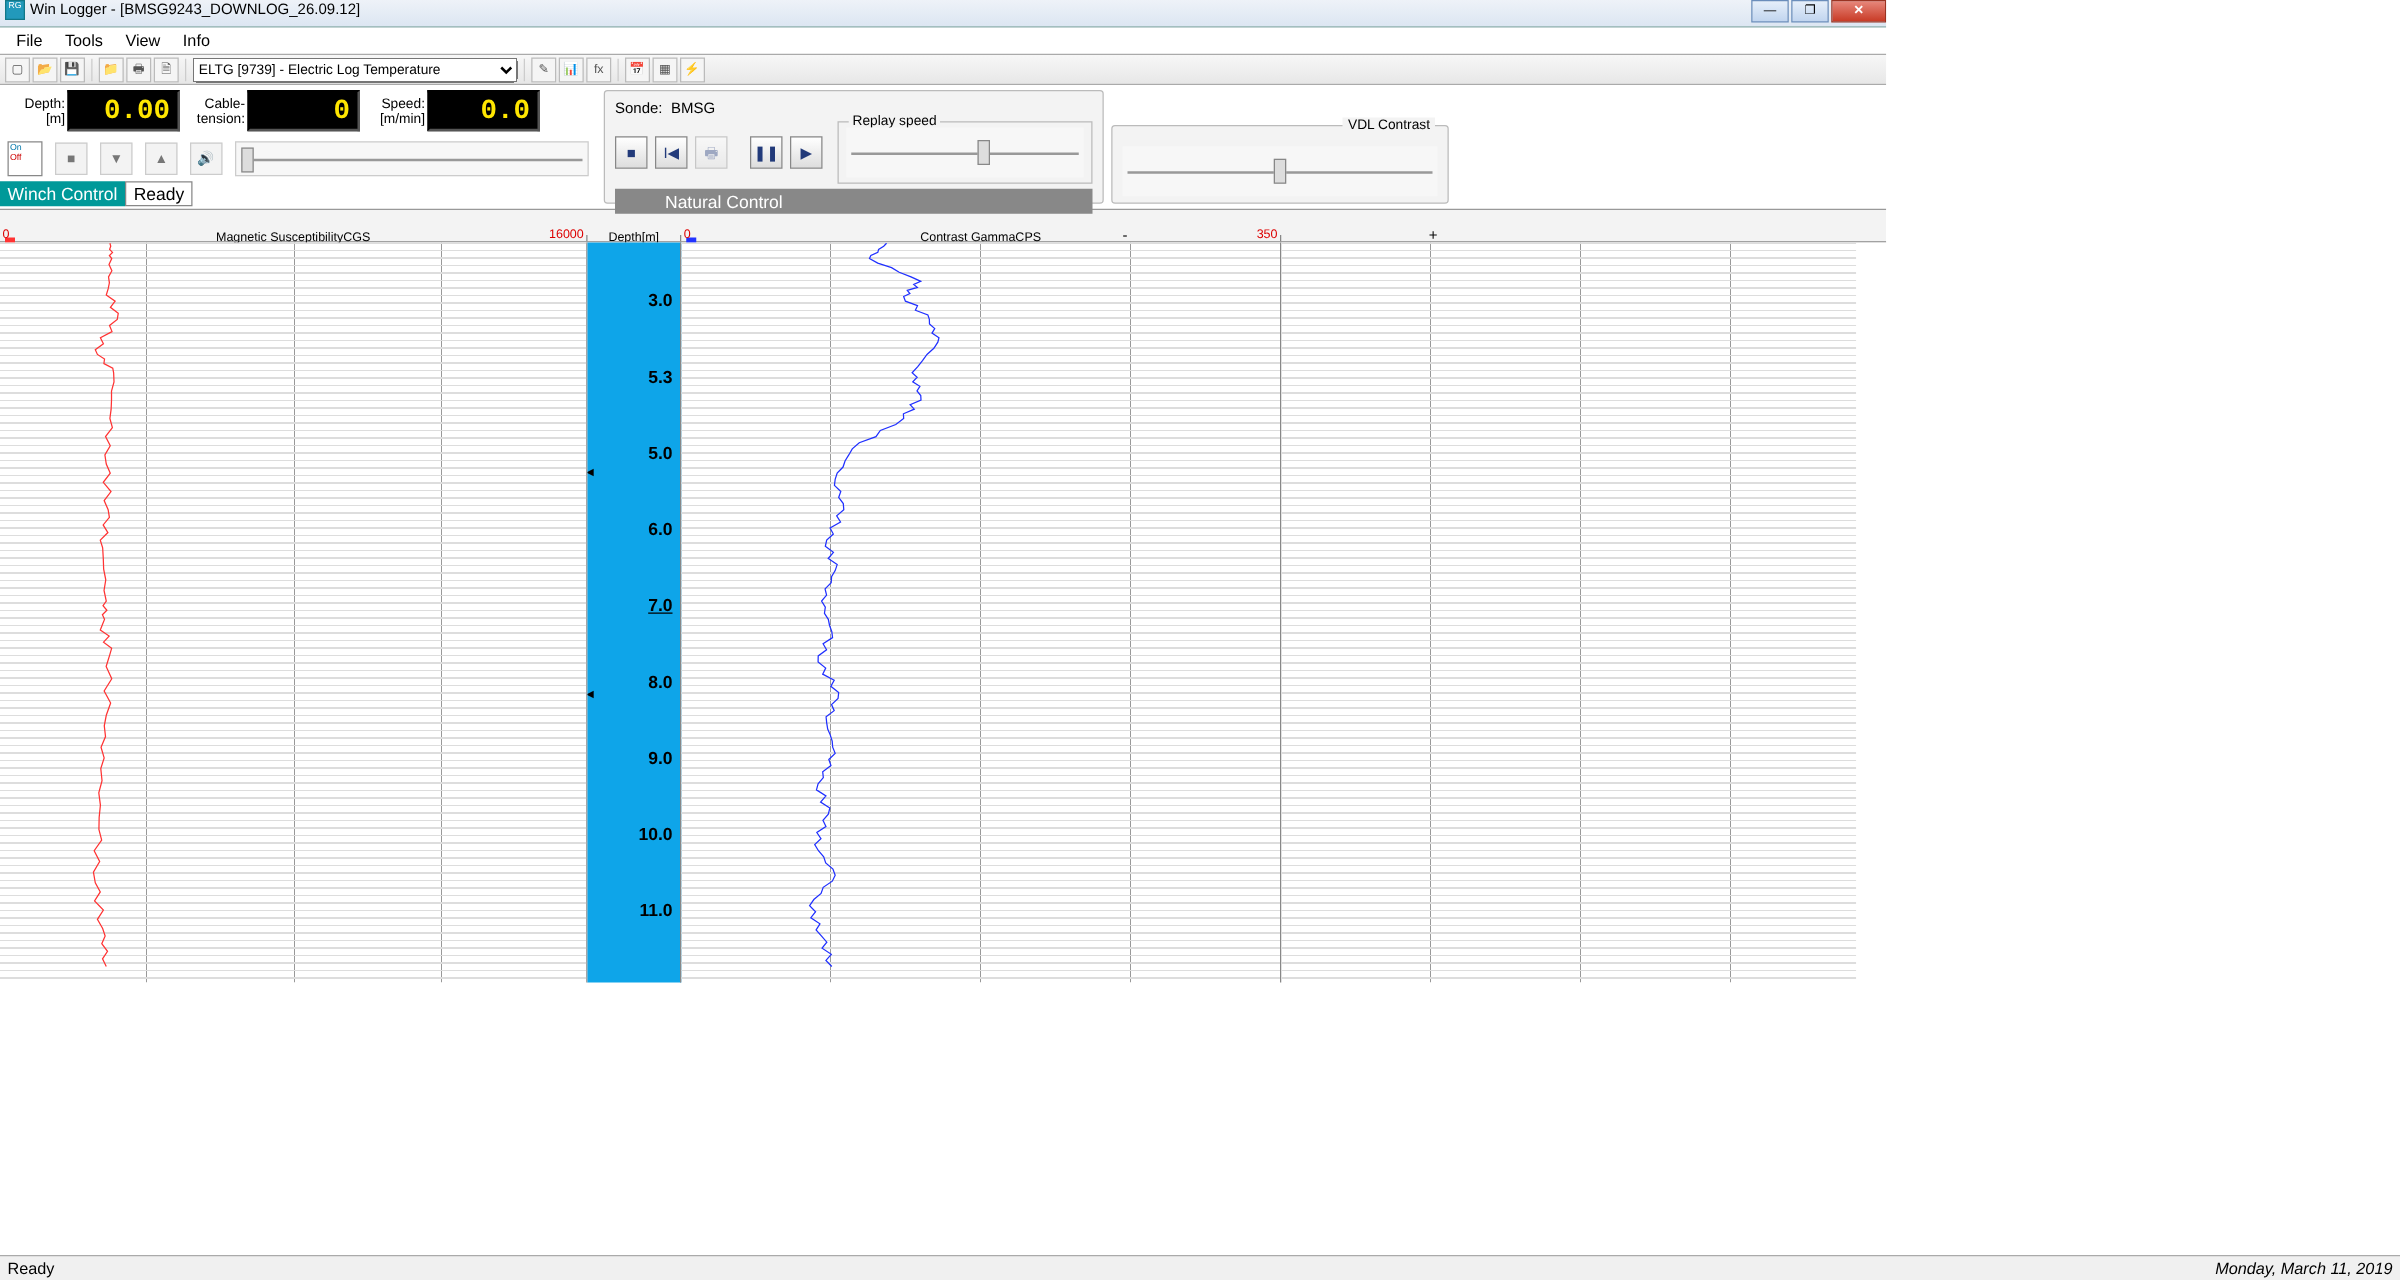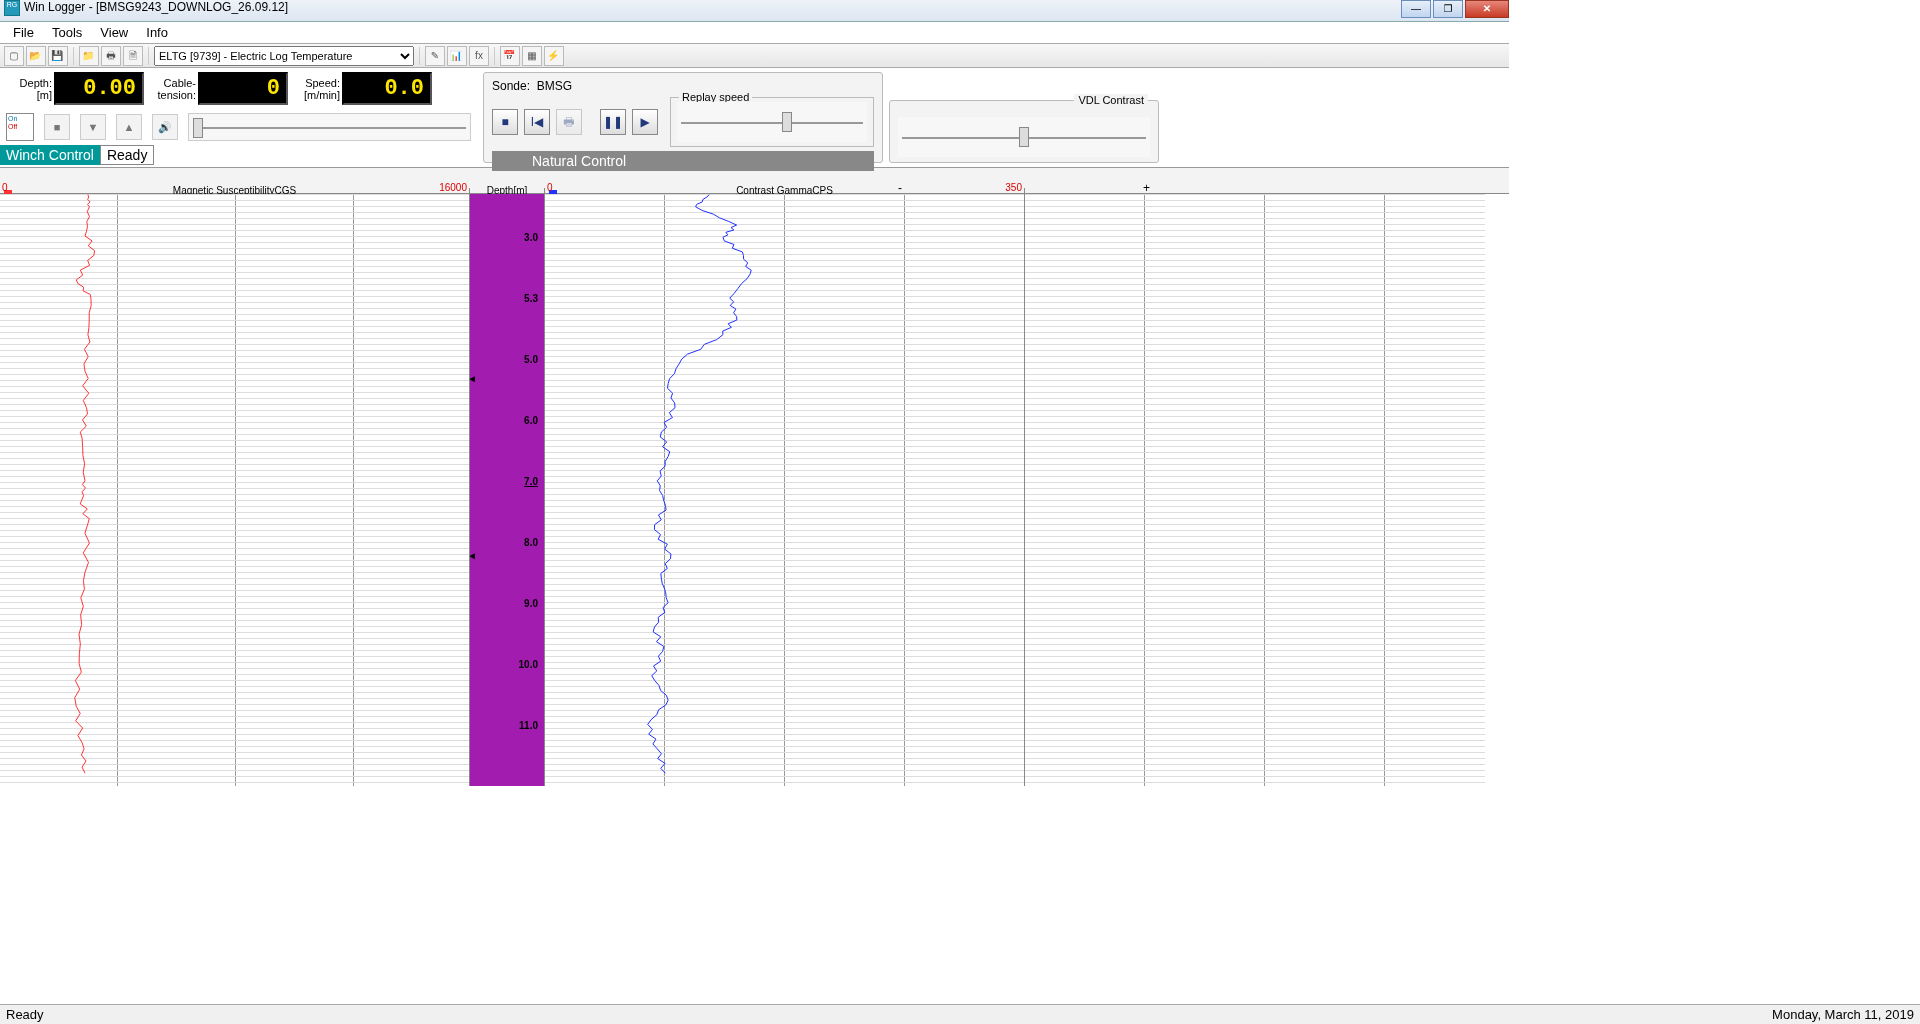--- a/index.html
+++ b/index.html
@@ -67,29 +67,29 @@
 
 
 .tracks { display:flex; height:592px; position:relative; background:#fff; }
 .track { border-right:1px solid #888; position:relative; overflow:hidden; }
 .grid-dots { position:absolute; inset:0; background:
   repeating-linear-gradient(to bottom, #ddd 0 1px, transparent 1px 6px),
   repeating-linear-gradient(to right, transparent 0 117px, #999 117px 118px); }
 .grid-dots.right { background:
   repeating-linear-gradient(to bottom, #ddd 0 1px, transparent 1px 6px),
   repeating-linear-gradient(to right, transparent 0 119px, #999 119px 120px); }
-.depthcol { background:#a21caf; position:relative; font-size:10px; }
+.depthcol { background:#0ea5e9; position:relative; font-size:14px; }
 .depthcol .tick { position:absolute; right:6px; font-weight:bold; }
 .depthcol .ptr { position:absolute; left:-1px; width:8px; height:8px; }
 .depthcol .ptr::before { content:"◄"; color:#000; font-size:10px; position:absolute; left:-2px; top:-4px;}
 svg.curve { position:absolute; inset:0; width:100%; height:100%; }
 
 
 .status { position:absolute; bottom:0; left:0; right:0; height:20px; border-top:1px solid #aaa; background:#f0f0f0; display:flex; align-items:center; padding:0 6px; font-size:13px; }
-.status .date { margin-left:auto; }
+.status .date { margin-left:auto;font-style:italic; }
 </style>
 </head>
 <body>
 
 <div class="titlebar">
   <div class="icon">RG</div>
   <div class="title">Win Logger - [BMSG9243_DOWNLOG_26.09.12]</div>
   <div class="winbtns">
     <button>—</button>
     <button>❐</button>

